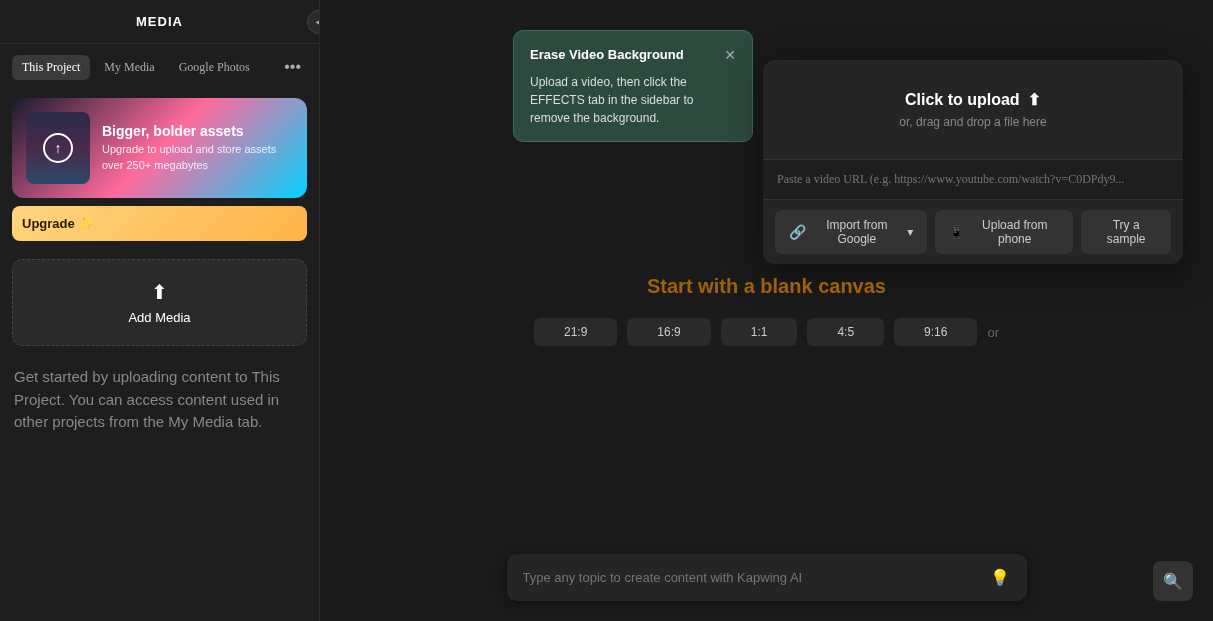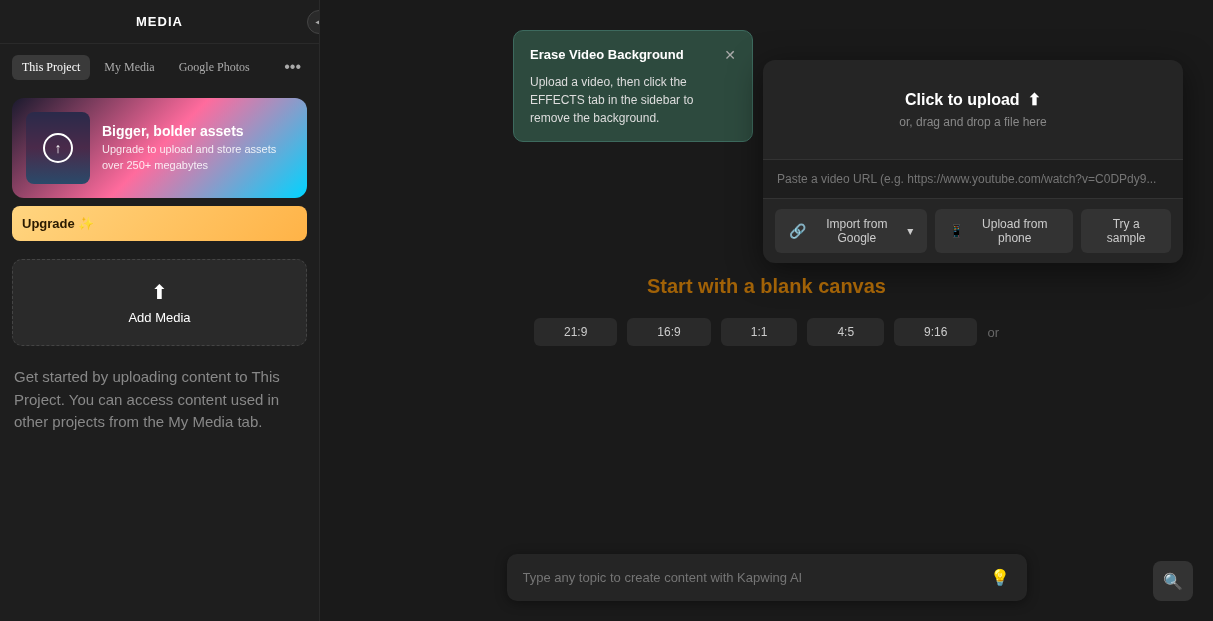--- a/index.html
+++ b/index.html
@@ -273,20 +273,21 @@
 
     .url-input {
       width: 100%;
       padding: 12px 14px;
       background: #1e1e1e;
       border: none;
       border-bottom: 1px solid #333;
       color: #fde047;
       font-size: 12px;
       outline: none;
+      font-family: Liberation Serif, serif;
     }
 
     .upload-actions {
       display: flex;
       gap: 0;
       padding: 10px 12px;
       gap: 8px;
     }
 
     .import-btn {

